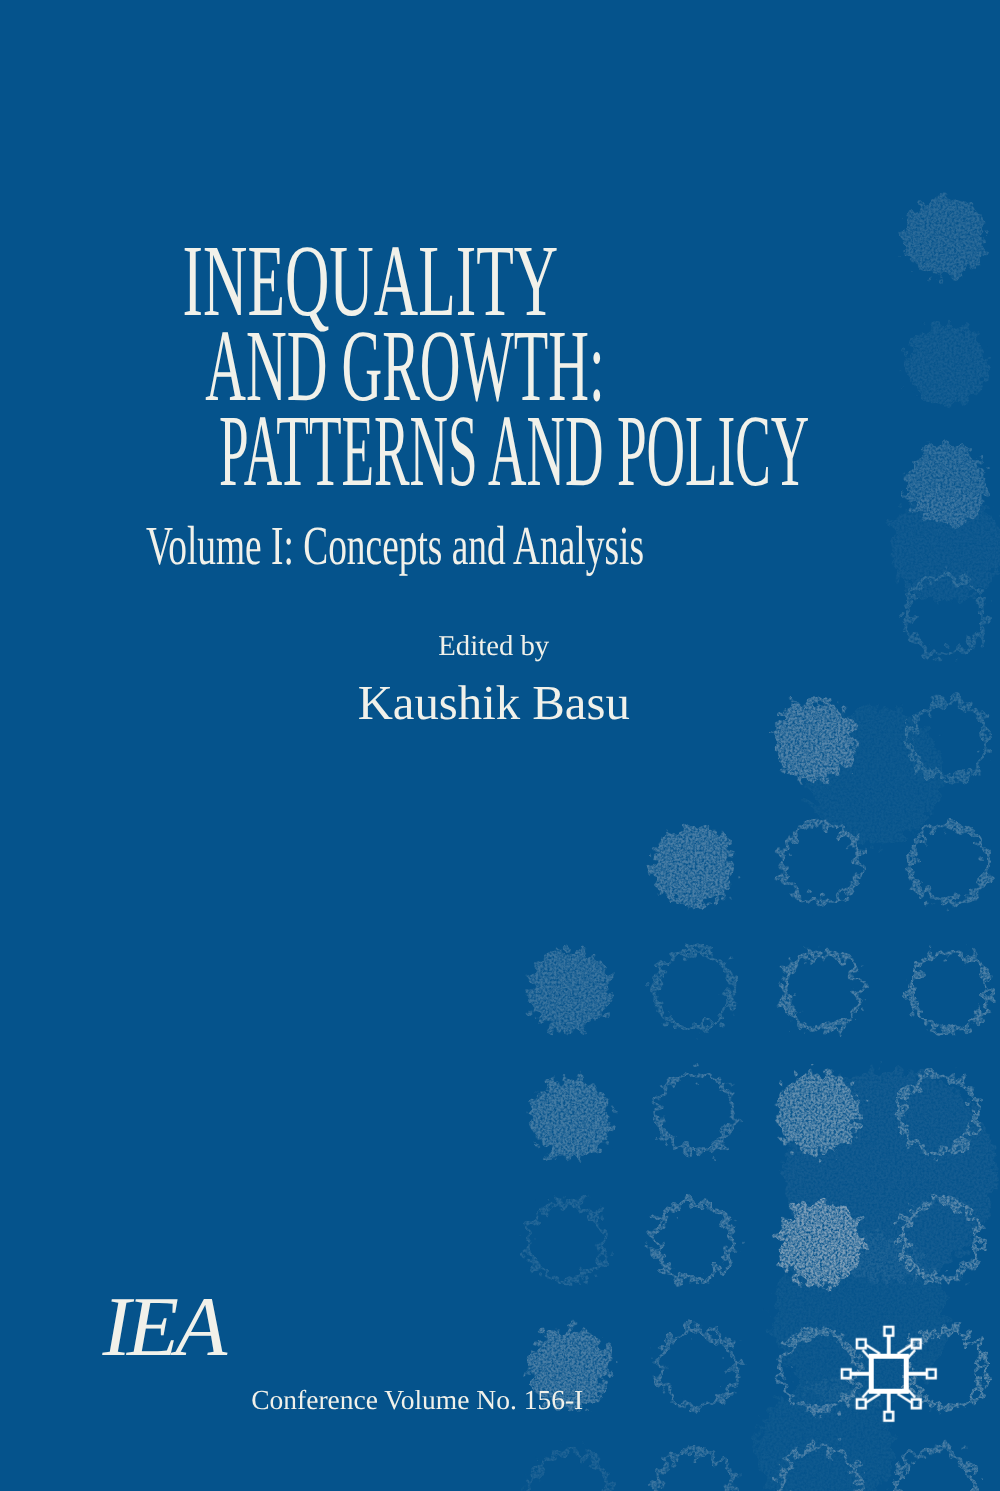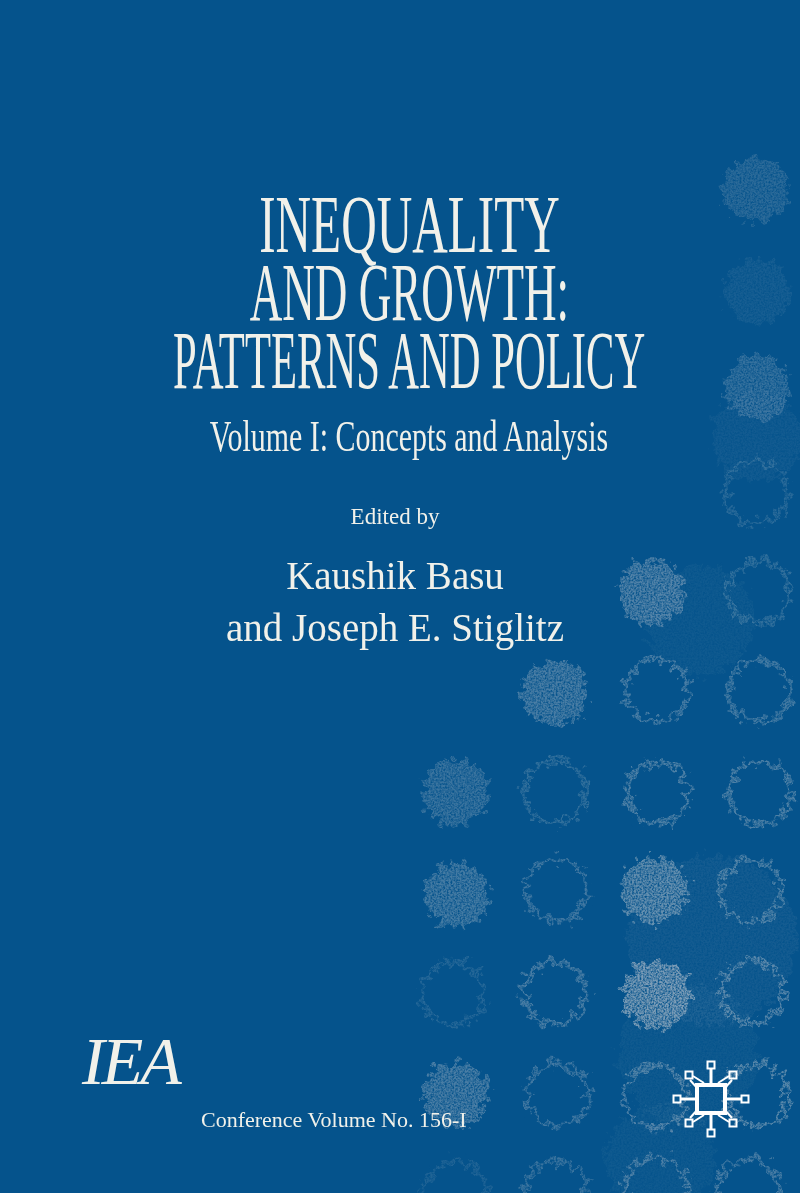--- a/index.html
+++ b/index.html
@@ -9,40 +9,39 @@
     --text:#f1f1ea;
   }
   .cover{
     position:relative;width:800px;height:1193px;overflow:hidden;
     background:var(--bg);
     font-family:"Liberation Serif","DejaVu Serif",serif;
   }
   svg.pattern{position:absolute;left:0;top:0;}
   .title-block{
     position:absolute;top:191px;left:0;width:730px;
-    display:flex;flex-direction:column;align-items:center;
+    display:flex;flex-direction:column;
     color:var(--text);
-    padding-left:44px;
   }
   .title-line{font-size:82px;line-height:68px;white-space:nowrap;}
   .tl-0{transform:scaleX(.60);}
   .tl-1{transform:scaleX(.55);}
   .tl-2{transform:scaleX(.52);}
   .subtitle{
     margin-top:19px;font-size:44px;line-height:46px;white-space:nowrap;
     transform:scaleX(.68);color:var(--text);
   }
   .editors{
     position:absolute;top:500px;left:30px;width:730px;
     display:flex;flex-direction:column;align-items:center;
     color:var(--text);
   }
   .edited-by{font-size:23px;line-height:34px;white-space:nowrap;}
   .editor-name{font-size:39px;line-height:52px;white-space:nowrap;}
-  .editor-name.first{margin-top:16px;}
+  .editor-name.first{margin-top:3px;}
   .footer-iea{
     position:absolute;left:82px;top:1026px;
     font-size:68px;line-height:70px;font-style:italic;
     letter-spacing:-3px;color:var(--text);white-space:nowrap;
   }
   .footer-series{
     position:absolute;left:201px;top:1108px;
     font-size:22px;line-height:24px;color:var(--text);white-space:nowrap;
   }
   .mark{position:absolute;left:651px;top:1039px;}
@@ -105,21 +104,20 @@
   <div class="title-block">
     <div class="title-line tl-0">INEQUALITY</div>
     <div class="title-line tl-1">AND GROWTH:</div>
     <div class="title-line tl-2">PATTERNS AND POLICY</div>
     <div class="subtitle">Volume I: Concepts and Analysis</div>
   </div>
 
   <div class="editors">
     <div class="edited-by">Edited by</div>
     <div class="editor-name first">Kaushik Basu</div>
-    <div class="editor-name">and Joseph E. Stiglitz</div>
   </div>
 
   <div class="footer-iea">IEA</div>
   <div class="footer-series">Conference Volume No. 156-I</div>
 
   <svg class="mark" width="120" height="120" viewBox="0 0 120 120">
     <g stroke="#ffffff" fill="none">
       <rect x="46" y="46" width="28" height="28" stroke-width="4"></rect>
       <line x1="60" y1="44" x2="60" y2="30" stroke-width="3"></line>
       <line x1="60" y1="76" x2="60" y2="90" stroke-width="3"></line>

